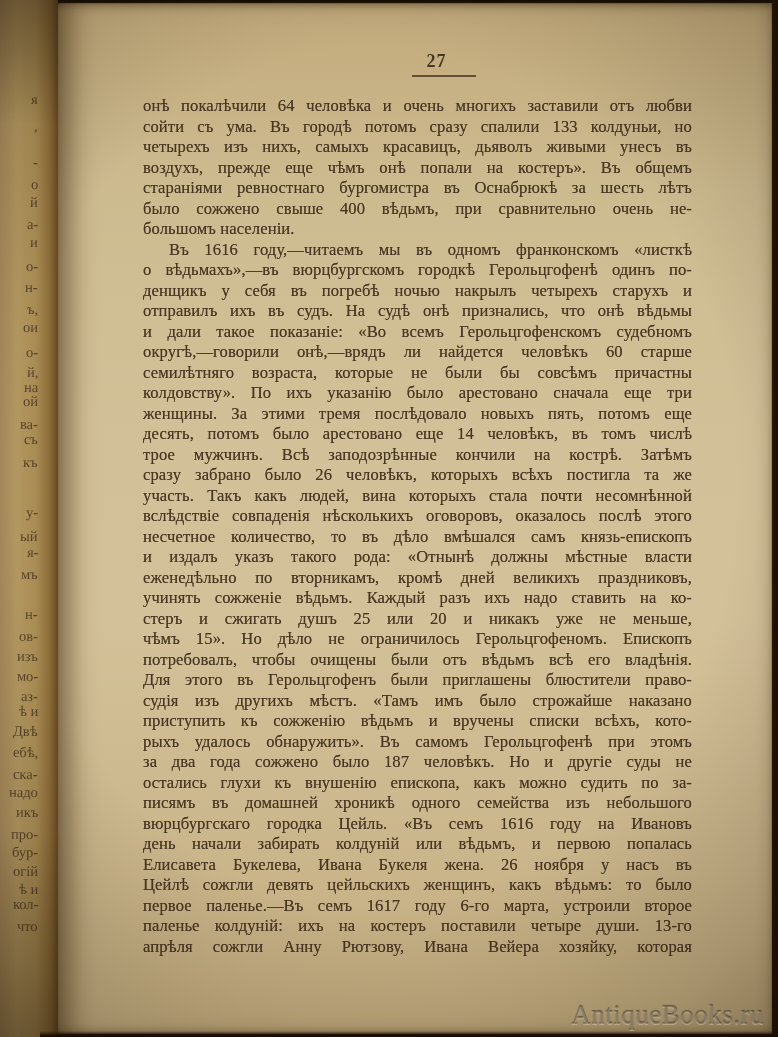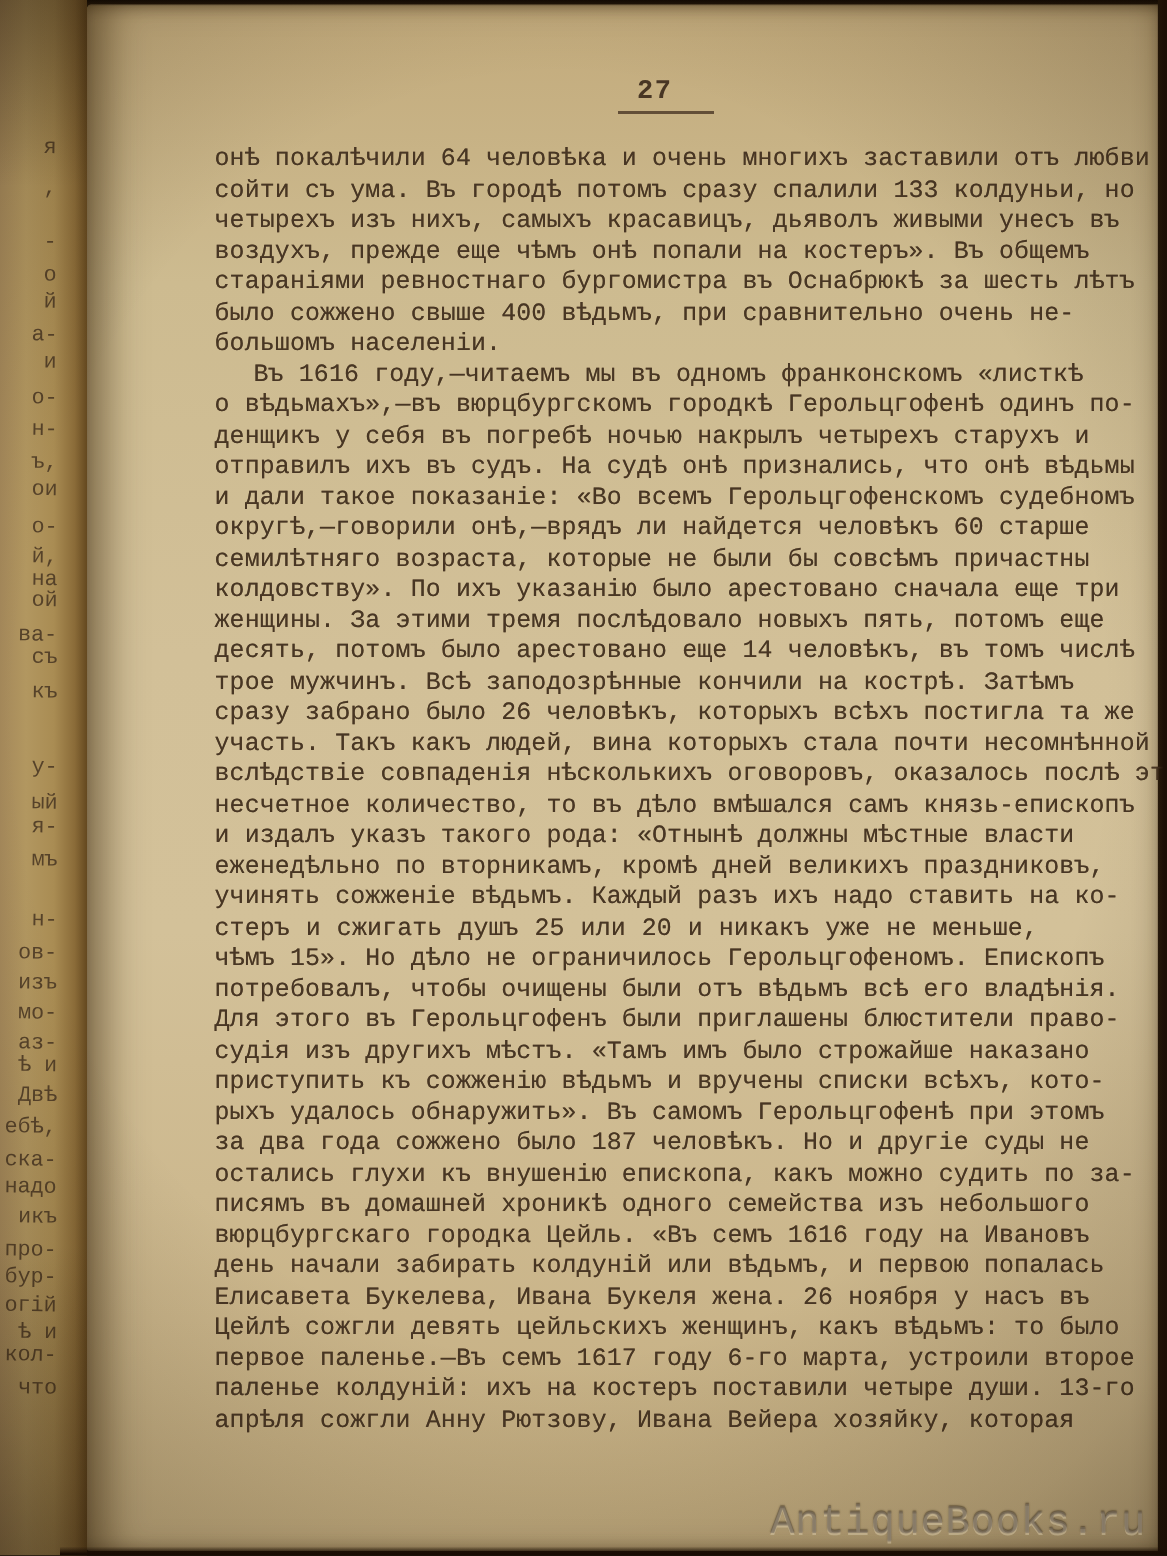--- a/index.html
+++ b/index.html
@@ -1,18 +1,18 @@
 <!DOCTYPE html>
 <html style="--ink: #483624;"><head>
 <meta charset="utf-8">
 <style>
   html,body{margin:0;padding:0;background:#1a120a;}
   .photo{position:relative;width:778px;height:1037px;overflow:hidden;
          background:linear-gradient(180deg,#241809 0%,#2b1d0c 50%,#201408 100%);
-         font-family:Liberation Mono, monospace;}
+         font-family:Liberation Serif, serif;}
   
   .facing{position:absolute;left:0;top:0;width:58px;height:1037px;
           background:linear-gradient(90deg,#a4885a 0%,#b29760 30%,#a98c53 62%,#8a6b38 86%,#64481f 100%);}
   .facing::after{content:"";position:absolute;inset:0;
           background:linear-gradient(180deg,rgba(40,25,8,.38) 0%,rgba(40,25,8,0) 12%,rgba(40,25,8,0) 80%,rgba(40,25,8,.30) 100%);}
   .frag{position:absolute;right:20px;white-space:nowrap;font-size:14.5px;
         color:#4f3c26;text-align:right;line-height:1;transform:rotate(.8deg);opacity:.92;}
   
   .page{position:absolute;left:58px;top:3px;width:714px;height:1031px;
         background:linear-gradient(180deg,#c2aa7b 0%,#cdbb90 18%,#d2c098 42%,#d3c199 60%,#cab58a 85%,#c0aa7d 100%);

